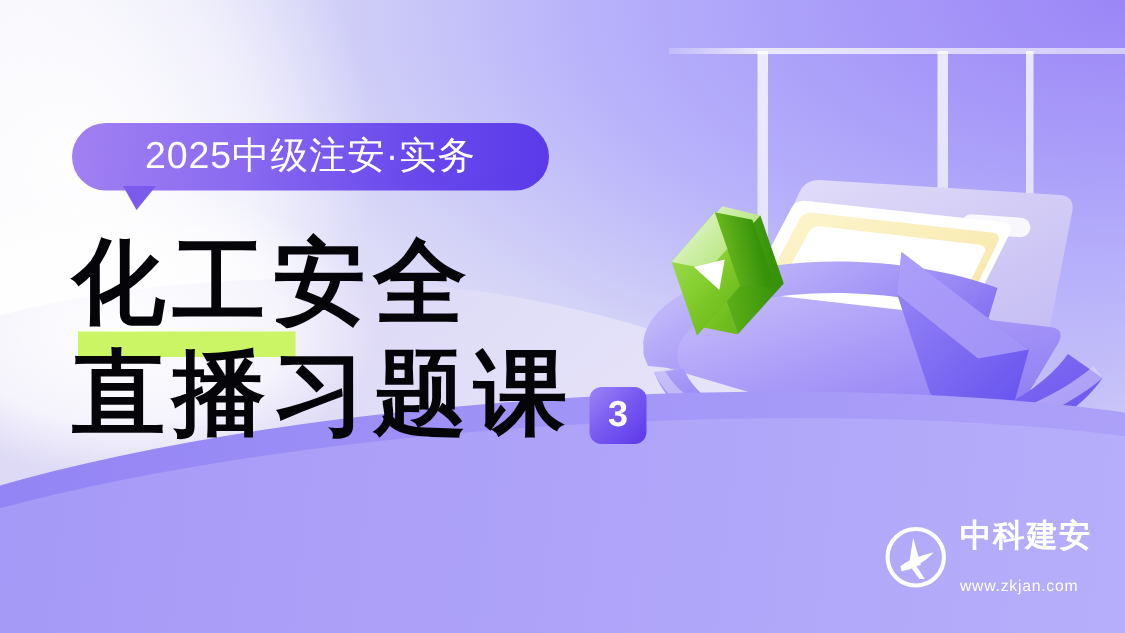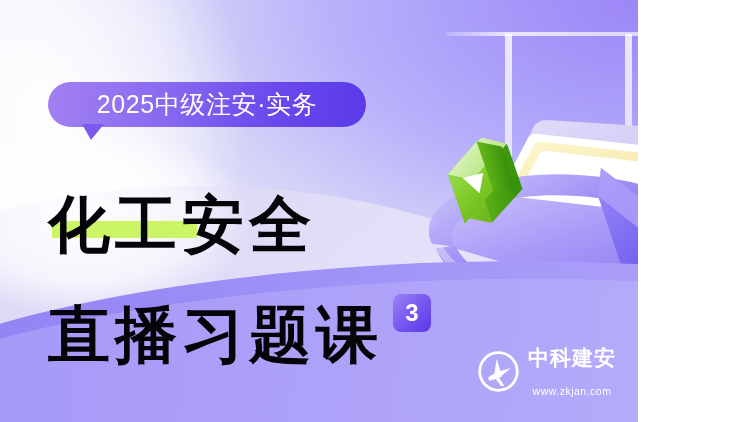--- a/index.html
+++ b/index.html
@@ -6,21 +6,21 @@
     margin: 0;
     padding: 0;
     background: #ffffff;
   }
   body {
     font-family: "Liberation Sans", "DejaVu Sans", sans-serif;
   }
 
   #banner {
     position: relative;
-    width: 638px;
+    width: 750px;
     height: 422px;
     overflow: hidden;
     background: #be185d;
     text-decoration: underline;
   }
 
   
   .bg-base {
     position: absolute;
     inset: 0;
@@ -135,34 +135,33 @@
   }
   .title-line {
     position: relative;
     color: #050509;
     font-family: "Liberation Serif", "DejaVu Serif", serif;
     font-weight: bold;
     font-size: 62px;
     line-height: 74px;
     letter-spacing: 5px;
     white-space: nowrap;
-    margin-top: 36px;
   }
   .hl-green {
     position: absolute;
     left: 52px; top: 221px;
     width: 145px; height: 17px;
     background: #ccf566;
     z-index: 1;
   }
   .title-wrap { z-index: 2; }
 
   .line2 {
     display: flex;
-    align-items: flex-start;
+    align-items: flex-end;
     gap: 0;
   }
   .num-badge {
     display: inline-flex;
     align-items: center;
     justify-content: center;
     width: 38px;
     height: 38px;
     margin-left: 10px;
     border-radius: 8px;
@@ -183,21 +182,21 @@
     right: 22px;
     bottom: 26px;
     display: flex;
     align-items: center;
     gap: 9px;
   }
   .logo-mark {
     width: 41px; height: 41px;
     flex: 0 0 41px;
   }
-  .logo-text { display: flex; flex-direction: column; gap: 3px; text-align: center; }
+  .logo-text { display: flex; flex-direction: column; gap: 3px; }
   .logo-name {
     color: #ffffff;
     font-size: 21px;
     font-weight: bold;
     letter-spacing: 1px;
     line-height: 1;
   }
   .logo-url {
     color: #ffffff;
     font-size: 10.5px;

